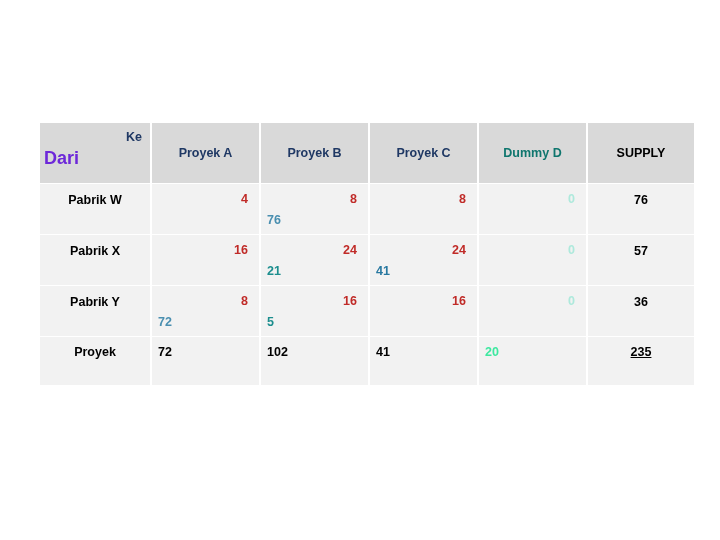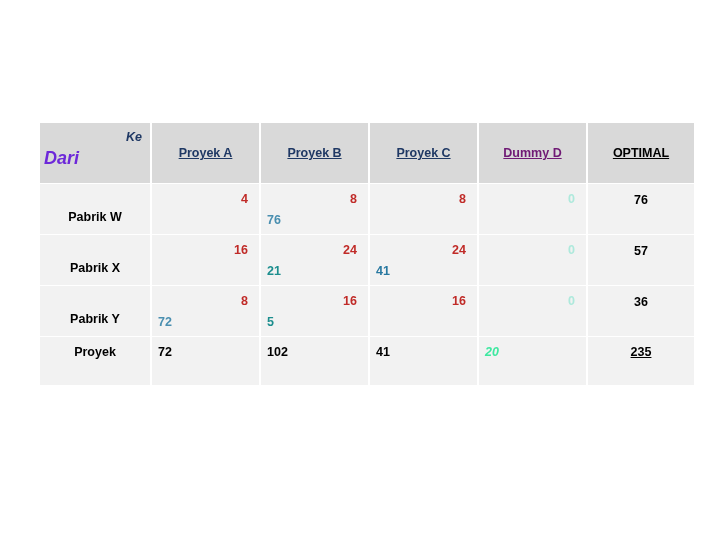--- a/index.html
+++ b/index.html
@@ -68,25 +68,24 @@
   }
   .hdr-center {
     display: flex;
     align-items: center;
     justify-content: center;
     height: 60px;
     font-size: 12.5px;
     font-weight: bold;
     color: #1f3864;
     white-space: nowrap;
-    text-decoration: underline;
   }
   .hdr-center.supply { color: #000000; }
-  .hdr-center.dummy  { color: #701a75; }
-  .corner { position: relative; height: 52px; font-style: italic; }
+  .hdr-center.dummy  { color: #0f766e; }
+  .corner { position: relative; height: 52px; }
   .corner .ke {
     position: absolute;
     top: 7px;
     right: 8px;
     color: #1f3864;
     font-weight: bold;
     font-size: 12.5px;
   }
   .corner .dari {
     position: absolute;
@@ -97,21 +96,21 @@
     font-size: 18px;
   }
 
   
   tr.data td { height: 50px; }
   .rowlabel {
     display: flex;
     align-items: flex-start;
     justify-content: center;
     height: 50px;
-    padding-top: 26px;
+    padding-top: 9px;
     box-sizing: border-box;
     color: #000000;
     font-size: 12.5px;
     font-weight: bold;
     white-space: nowrap;
   }
   .cell {
     position: relative;
     height: 50px;
   }
@@ -157,21 +156,21 @@
     font-weight: bold;
   }
   .demandval {
     height: 48px;
     padding: 8px 0 0 6px;
     box-sizing: border-box;
     color: #000000;
     font-size: 12.5px;
     font-weight: bold;
   }
-  .demandval.dummy { color: #3EE8A0; font-style: italic; }
+  .demandval.dummy { color: #3EE8A0; }
   .demandtotal {
     display: flex;
     align-items: flex-start;
     justify-content: center;
     height: 48px;
     padding-top: 8px;
     box-sizing: border-box;
     color: #000000;
     font-size: 12.5px;
     font-weight: bold;
@@ -208,21 +207,21 @@
           <td>
             <div class="hdr-center">Proyek  B</div>
           </td>
           <td>
             <div class="hdr-center">Proyek  C</div>
           </td>
           <td>
             <div class="hdr-center dummy">Dummy  D</div>
           </td>
           <td>
-            <div class="hdr-center supply">OPTIMAL</div>
+            <div class="hdr-center supply">SUPPLY</div>
           </td>
         </tr>
 
         <tr class="data">
           <td>
             <div class="rowlabel">Pabrik  W</div>
           </td>
           <td>
             <div class="cell">
               <span class="cost">4</span>

